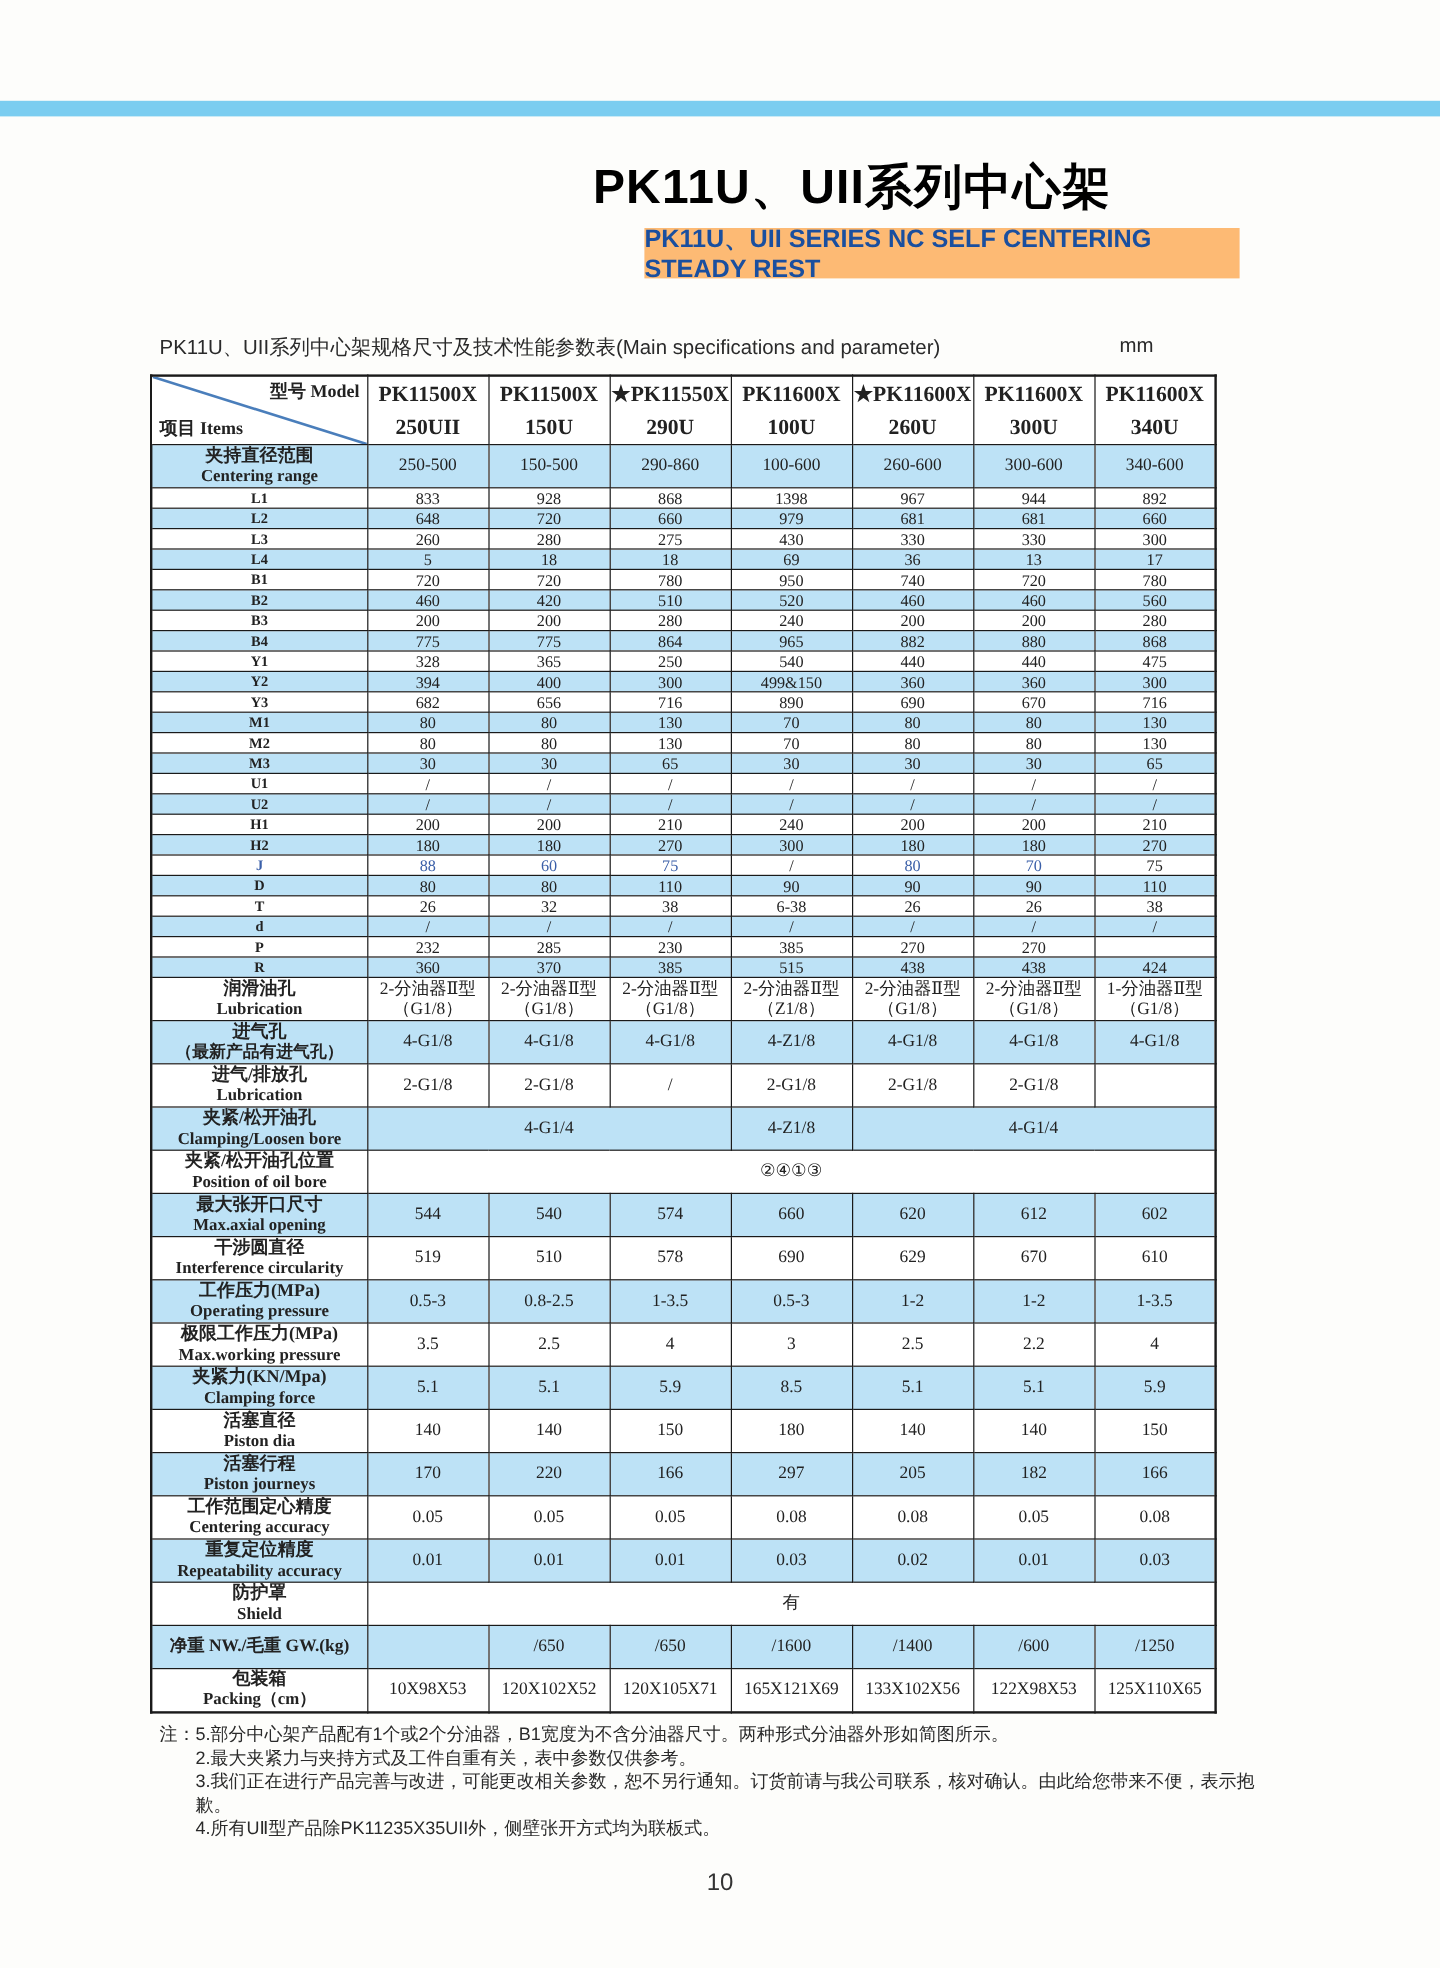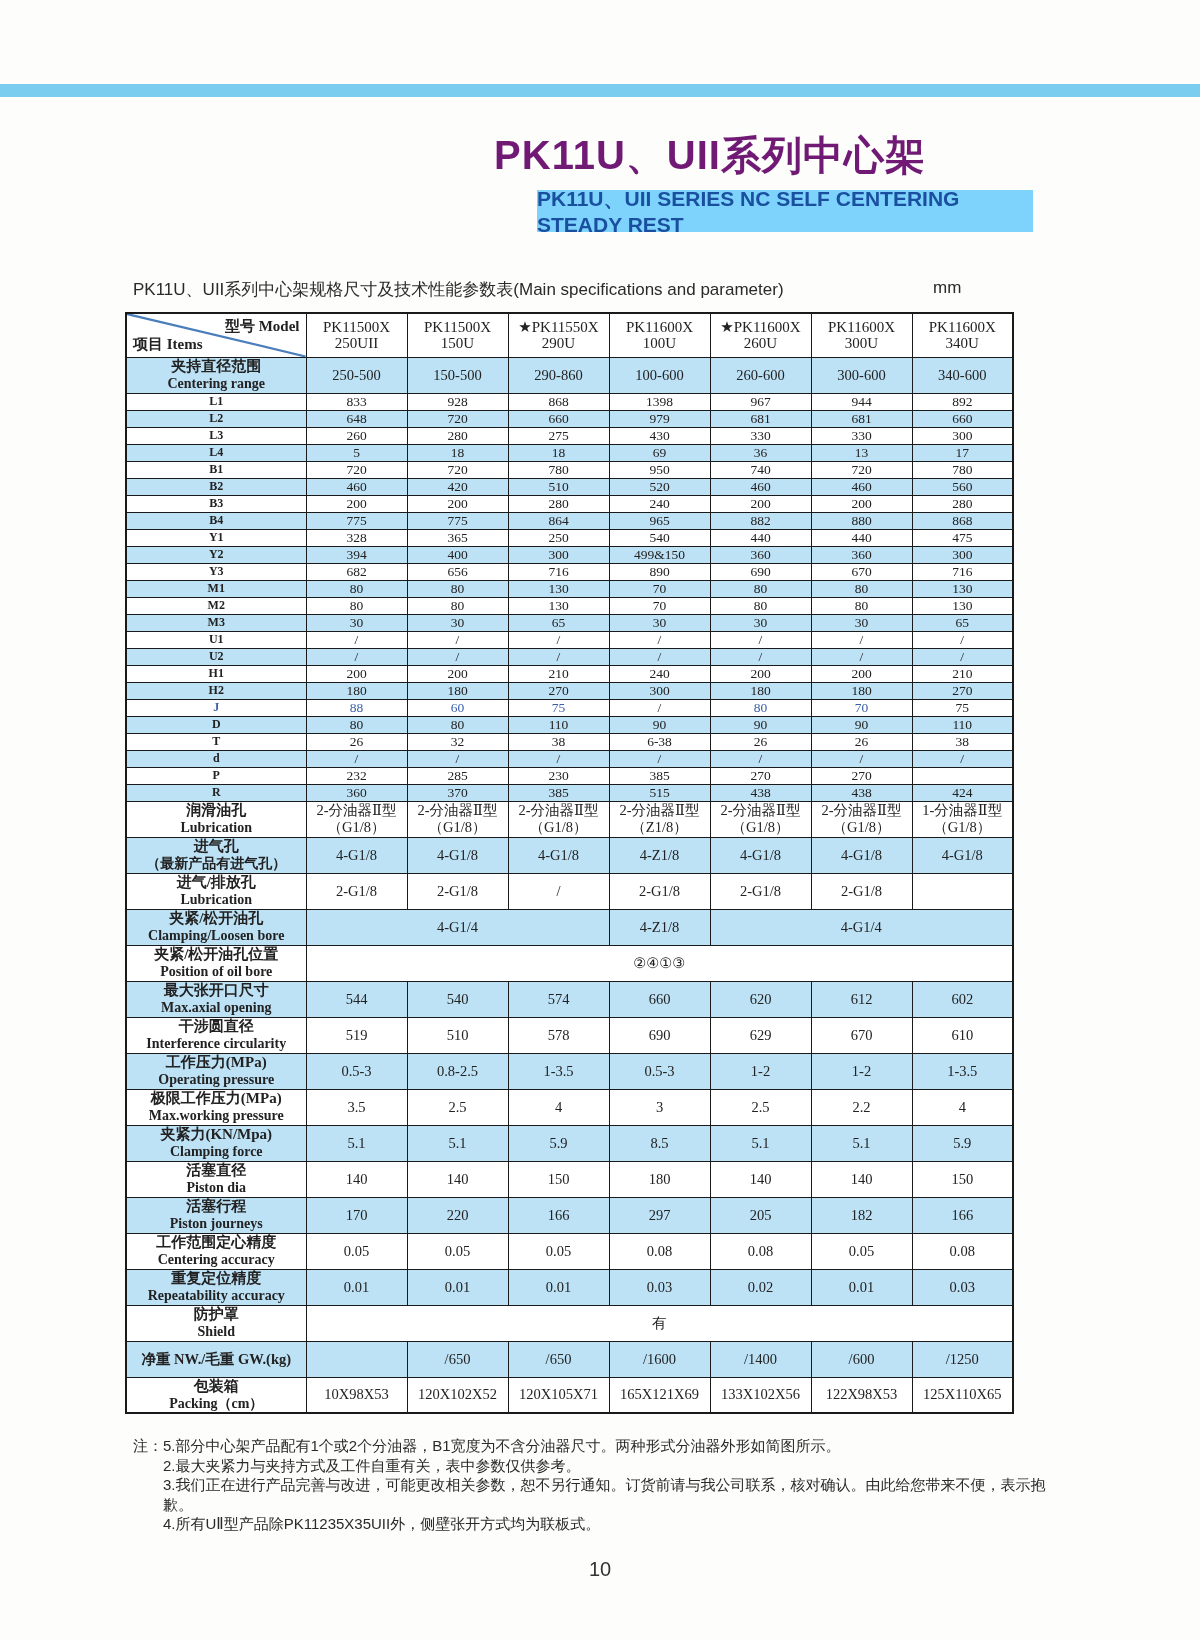--- a/index.html
+++ b/index.html
@@ -24,40 +24,40 @@
   tr.plain td, tr.plain th { background:#ffffff; }
   tr.simple { height:17px; }
   tr.simple td { font-size:13.5px; line-height:15px; padding:0; }
   tr.tall { height:36px; }
   tr.tall td { font-size:14.5px; line-height:17px; padding:0 2px; white-space:pre-line; }
   tr.hdr { height:44px; }
   td.label, th.corner { font-weight:bold; color:#111; }
   td.label .lbl-en { display:block; font-size:14px; }
   td.label .lbl-cn { display:block; font-size:15px; }
   tr.simple td.label { font-size:12px; }
-  th.model { font-size:15px; font-weight:normal; line-height:16px; background:#fff; }
+  th.model { font-size:18px; font-weight:bold; line-height:28px; background:#fff; }
   th.corner { position:relative; background:#fff; }
   th.corner svg { position:absolute; left:0; top:0; width:100%; height:100%; }
   .c-top { position:absolute; right:6px; top:3px; font-size:15px; }
   .c-bot { position:absolute; left:6px; bottom:3px; font-size:15px; }
   .accent { color:#3a5fa8 !important; }
   .notes { position:absolute; left:133px; top:1436px; width:940px; display:flex;
            font-size:15px; color:#2a2a2a; line-height:19.5px; }
   .notes .prefix { white-space:nowrap; }
   .page-num { position:absolute; left:0; top:1558px; width:1200px; text-align:center;
               font-size:20px; color:#333; }
 </style>
 </head>
 <body>
 
 <div class="cyan-bar" style="background: rgb(123, 205, 240);"></div>
 
-<h1 class="doc-title" style="color: #701a75;">PK11U、UII系列中心架</h1>
-
-<div class="banner" style="background: #7dd3fc; color: rgb(26, 79, 159);">
+<h1 class="doc-title" style="color: #000000;">PK11U、UII系列中心架</h1>
+
+<div class="banner" style="background: #fdba74; color: rgb(26, 79, 159);">
   <span>PK11U、UII SERIES NC SELF CENTERING STEADY REST</span>
 </div>
 
 <div class="caption-row">
   <span class="caption">PK11U、UII系列中心架规格尺寸及技术性能参数表(Main specifications and parameter)</span>
   <span class="unit">mm</span>
 </div>
 
 <table class="spec">
   <colgroup>

